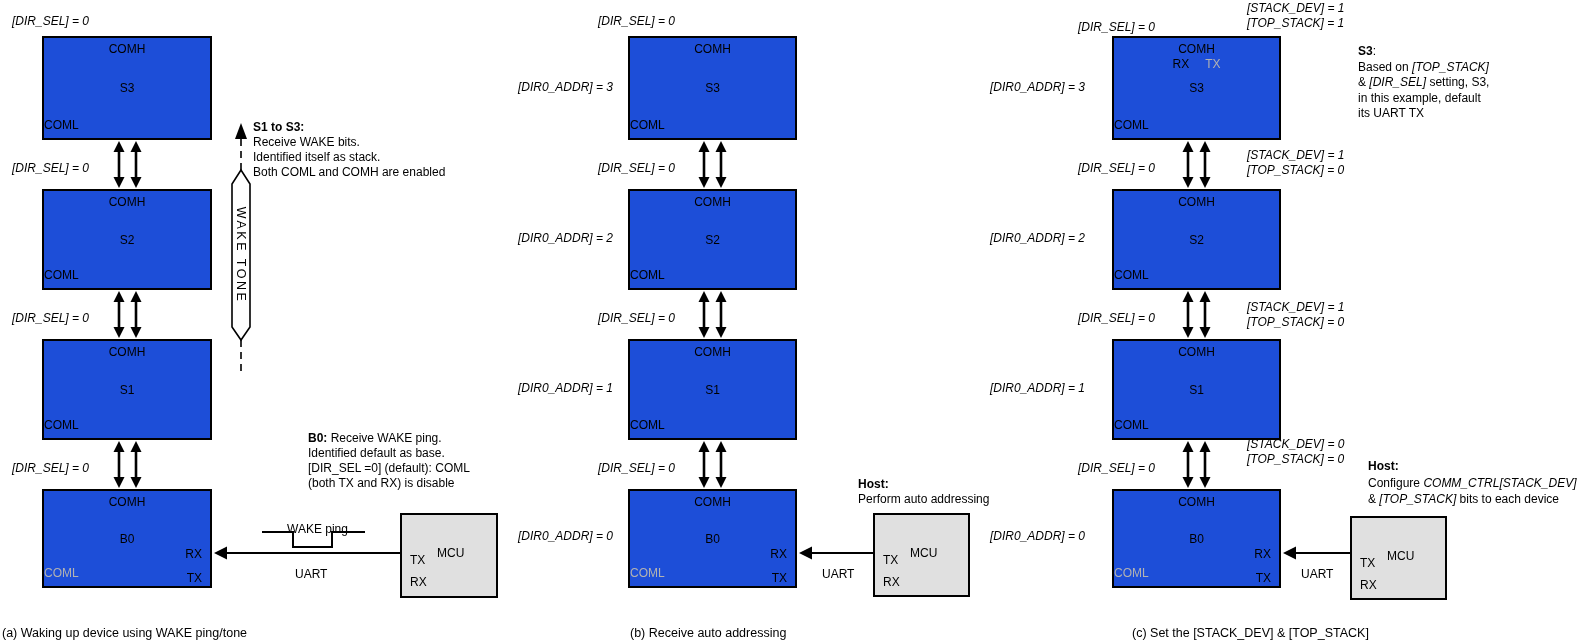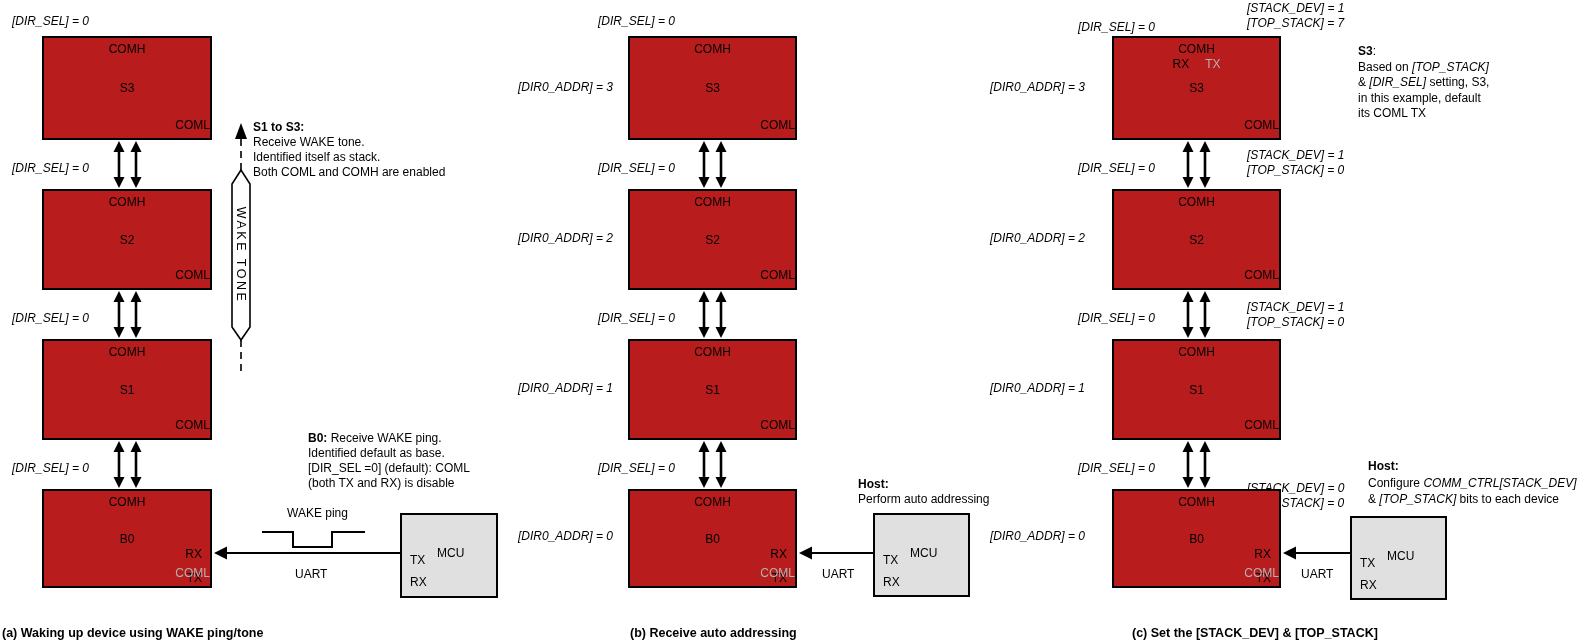--- a/index.html
+++ b/index.html
@@ -2,27 +2,27 @@
 <html><head>
 <meta charset="utf-8">
 <style>
   html,body{margin:0;padding:0;background:#fff}
   .stage{position:relative;width:1587px;height:644px;background:#ffffff;
          font-family:"Liberation Sans",sans-serif;color:#000;overflow:hidden}
   .abs{position:absolute;white-space:nowrap}
   .lbl{font-size:12px}
   .it{font-style:italic}
   .b{font-weight:bold}
-  .cap{font-size:12.5px;font-weight:bold}
+  .cap{font-size:12.5px;font-weight:normal}
   .note{font-size:12px;line-height:15px}
   .note.lh155{line-height:15.5px}
   .note.lh165{line-height:16.5px}
-  .dbox{position:absolute;border:2px solid #000;background:#b91c1c;box-sizing:border-box}
+  .dbox{position:absolute;border:2px solid #000;background:#1d4ed8;box-sizing:border-box}
   .dbox .comh{position:absolute;top:4px;left:0;right:0;text-align:center;font-size:12px}
-  .dbox .coml{position:absolute;bottom:6px;left:0;right:0;text-align:right;font-size:12px}
+  .dbox .coml{position:absolute;bottom:6px;left:0;right:0;text-align:left;font-size:12px}
   .dbox .dname{position:absolute;top:50%;left:0;right:0;transform:translateY(-50%);
                text-align:center;font-size:12px}
   .dbox .pin{position:absolute;right:8px;font-size:12px}
   .pin.rx{top:56px}
   .pin.tx{top:80px}
   .rxtx{position:absolute;top:19px;left:0;right:0;text-align:center;font-size:12px}
   .rxtx .sp{margin-left:16px}
   .dis{color:#b2b2b2}
   .mcu{position:absolute;background:#e0e0e0;border:2px solid #000;box-sizing:border-box;font-size:12px}
   .mcu .mtx{position:absolute;left:8px;top:38px}
@@ -177,33 +177,33 @@
     <div class="dbox" style="left:42px;top:489px;width:170px;height:99px">
       <div class="comh">COMH</div>
       <div class="dname">B0</div>
       <div class="pin rx">RX</div>
       <div class="pin tx">TX</div>
       <div class="coml dis">COML</div>
     </div>
 
     <div class="abs note" style="left:253px;top:120px">
       <div><span class="b">S1 to S3:</span></div>
-      <div>Receive WAKE tone.</div>
+      <div>Receive WAKE bits.</div>
       <div>Identified itself as stack.</div>
       <div>Both COML and COMH are enabled</div>
     </div>
 
     <div class="abs note" style="left:308px;top:431px">
       <div><span class="b">B0:</span><span> Receive WAKE ping.</span></div>
       <div>Identified default as base.</div>
       <div>[DIR_SEL =0] (default): COML</div>
       <div>(both TX and RX) is disable</div>
     </div>
 
-    <div class="abs lbl" style="left:287px;top:506px">WAKE ping</div>
+    <div class="abs lbl" style="left:287px;top:522px">WAKE ping</div>
     <div class="abs lbl" style="left:295px;top:567px">UART</div>
 
     <div class="mcu" style="left:400px;top:513px;width:98px;height:85px">
       <div class="mtx">TX</div>
       <div class="mrx">RX</div>
       <div class="mlab">MCU</div>
     </div>
 
     <div class="abs cap" style="left:2px;top:626px">(a) Waking up device using WAKE ping/tone</div>
   </div>
@@ -264,31 +264,31 @@
     <div class="abs lbl it" style="left:1078px;top:311px">[DIR_SEL] = 0</div>
     <div class="abs lbl it" style="left:1078px;top:461px">[DIR_SEL] = 0</div>
 
     <div class="abs lbl it ralign" style="left:970px;top:80px;width:115px">[DIR0_ADDR] = 3</div>
     <div class="abs lbl it ralign" style="left:970px;top:231px;width:115px">[DIR0_ADDR] = 2</div>
     <div class="abs lbl it ralign" style="left:970px;top:381px;width:115px">[DIR0_ADDR] = 1</div>
     <div class="abs lbl it ralign" style="left:970px;top:529px;width:115px">[DIR0_ADDR] = 0</div>
 
     <div class="abs note lbl it" style="left:1247px;top:1px">
       <div>[STACK_DEV] = 1</div>
-      <div>[TOP_STACK] = 7</div>
+      <div>[TOP_STACK] = 1</div>
     </div>
     <div class="abs note lbl it" style="left:1247px;top:148px">
       <div>[STACK_DEV] = 1</div>
       <div>[TOP_STACK] = 0</div>
     </div>
     <div class="abs note lbl it" style="left:1247px;top:300px">
       <div>[STACK_DEV] = 1</div>
       <div>[TOP_STACK] = 0</div>
     </div>
-    <div class="abs note lbl it" style="left:1247px;top:481px">
+    <div class="abs note lbl it" style="left:1247px;top:437px">
       <div>[STACK_DEV] = 0</div>
       <div>[TOP_STACK] = 0</div>
     </div>
 
     <div class="dbox" style="left:1112px;top:36px;width:169px;height:104px">
       <div class="comh">COMH</div>
       <div class="rxtx">
         <span>RX</span><span class="sp dis">TX</span>
       </div>
       <div class="dname">S3</div>
@@ -310,21 +310,21 @@
       <div class="pin rx">RX</div>
       <div class="pin tx">TX</div>
       <div class="coml dis">COML</div>
     </div>
 
     <div class="abs note lh155" style="left:1358px;top:44px">
       <div><span class="b">S3</span><span>:</span></div>
       <div><span>Based on </span><span class="it">[TOP_STACK]</span></div>
       <div><span>&amp; </span><span class="it">[DIR_SEL]</span><span> setting, S3,</span></div>
       <div>in this example, default</div>
-      <div>its COML TX</div>
+      <div>its UART TX</div>
     </div>
 
     <div class="abs note lh165" style="left:1368px;top:458px">
       <div><span class="b">Host:</span></div>
       <div><span>Configure </span><span class="it">COMM_CTRL[STACK_DEV]</span></div>
       <div><span>&amp; </span><span class="it">[TOP_STACK]</span><span> bits to each device</span></div>
     </div>
 
     <div class="abs lbl" style="left:1301px;top:567px">UART</div>
 

